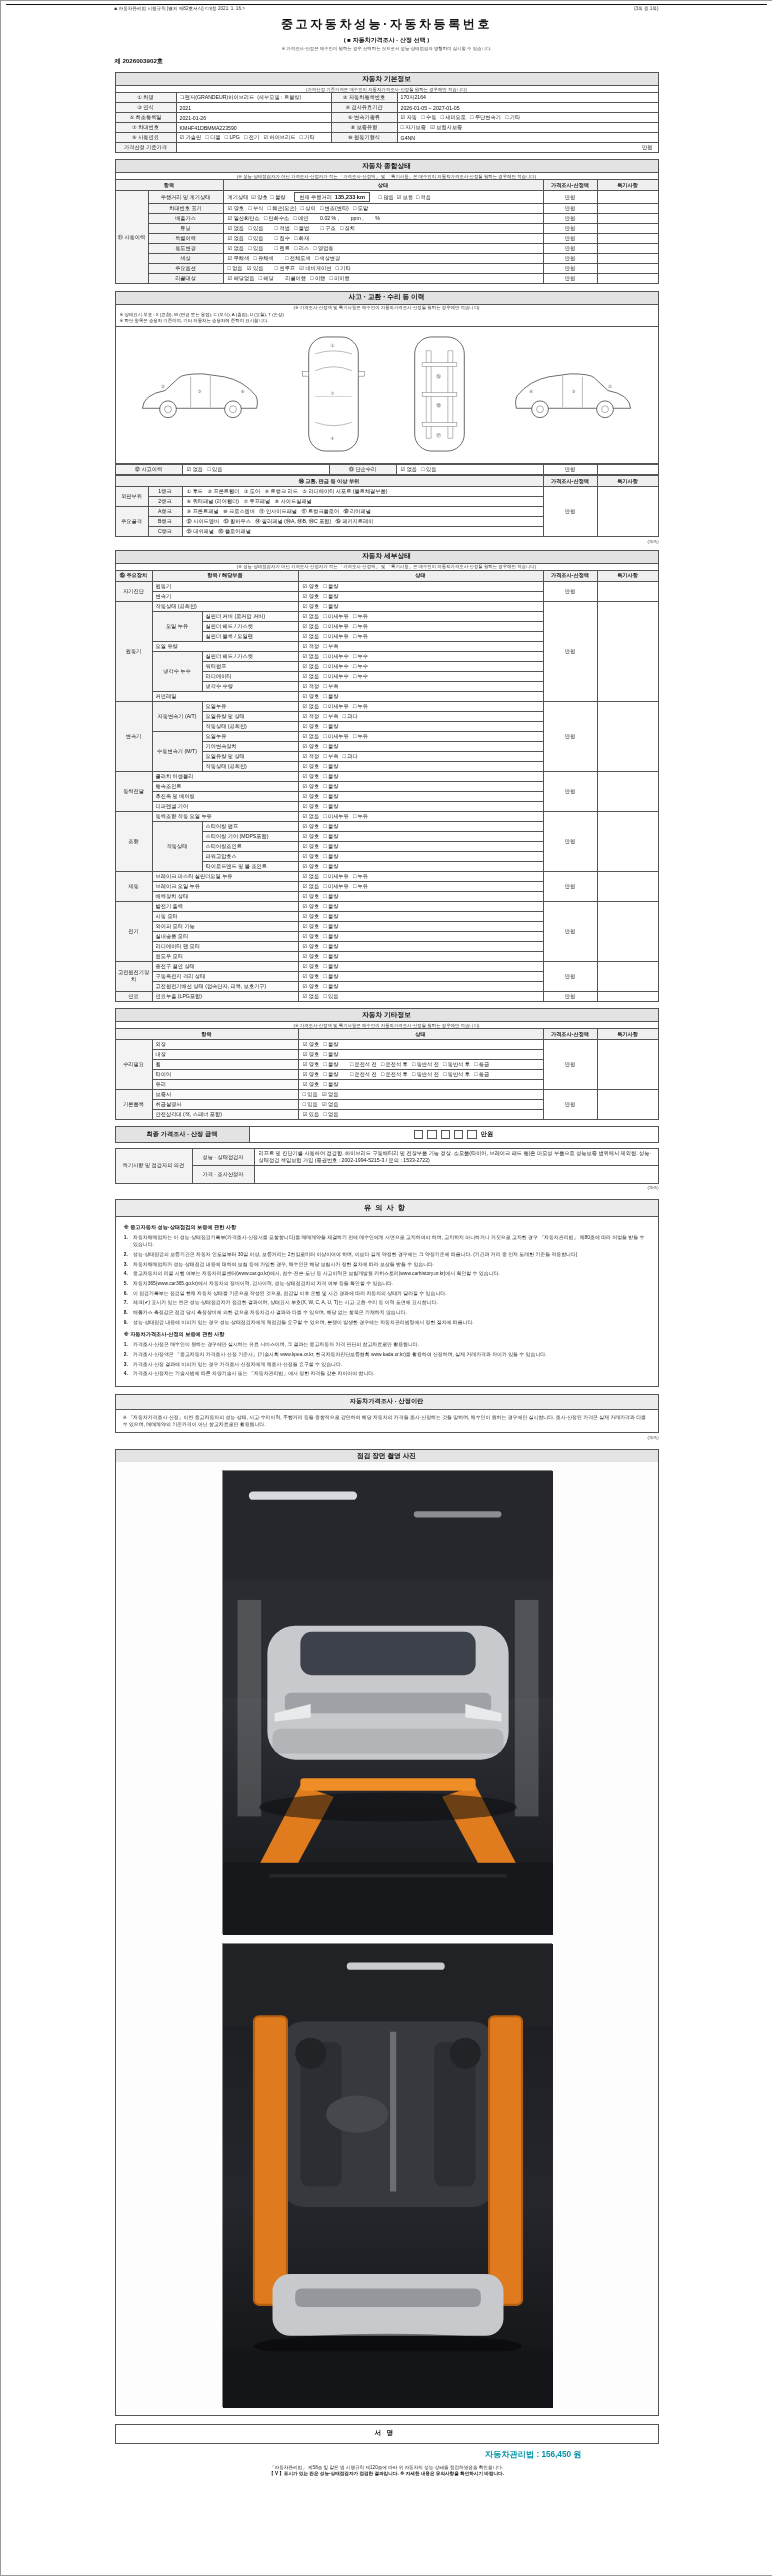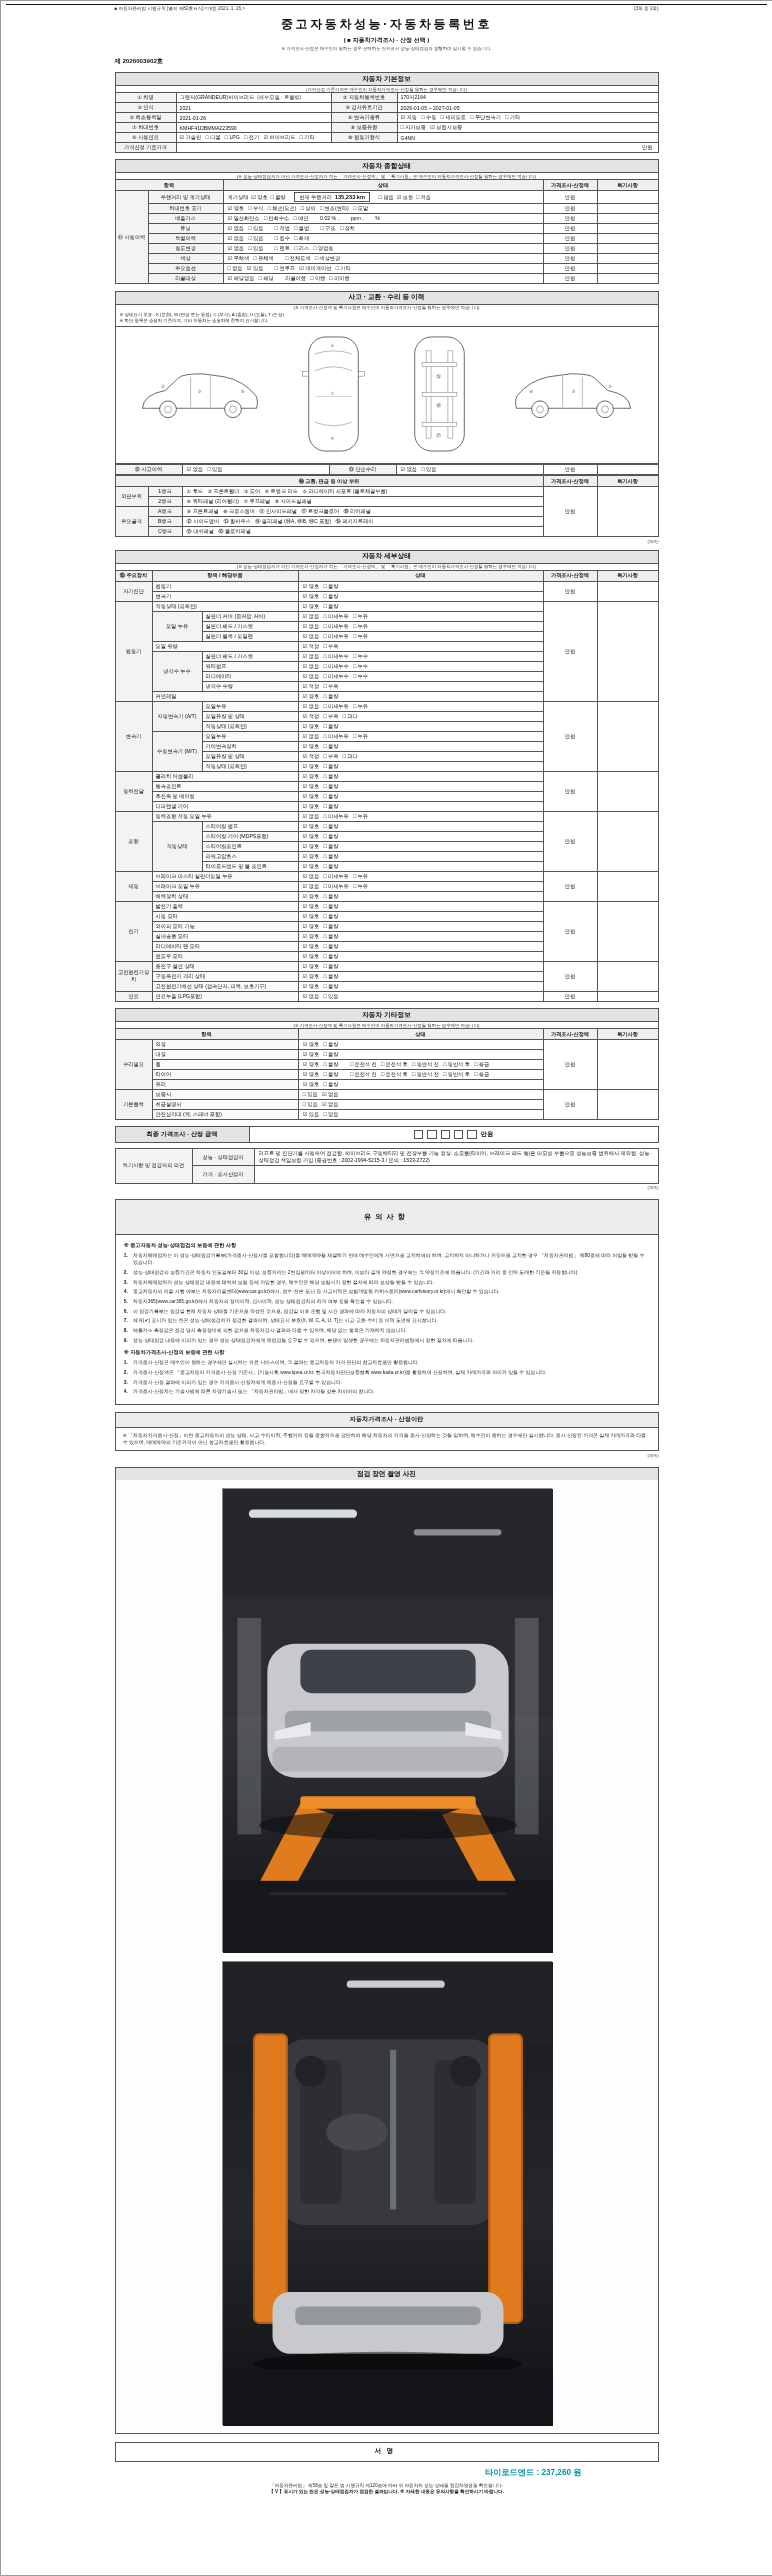--- a/index.html
+++ b/index.html
@@ -32,21 +32,21 @@
   .inbox{display:inline-block;border:0.5px solid #555;padding:0.5px 4.1px;background:#fff}
   .inbox b{font-size:5.7px}
   .pgmark{font-size:4.1px;text-align:right;color:#444;margin-top:1.5px}
   .diagram-box{border:0.5px solid #555;border-top:none;padding:5.2px 3.1px;display:flex;justify-content:space-around;align-items:center;background:#fff}
   .legend-box{border:0.5px solid #555;border-top:none;font-size:4.4px;padding:1px 4.1px;background:#fff;color:#222;line-height:1.5}
   .finalrow{display:flex;border:0.5px solid #555;margin-top:6.2px}
   .finalrow .flab{width:134px;background:#e3e3e3;border-right:0.5px solid #555;font-weight:bold;font-size:6.2px;display:flex;align-items:center;justify-content:center;padding:2.6px}
   .finalrow .fval{flex:1;display:flex;align-items:center;justify-content:center;gap:4.1px;font-size:6.2px;padding:2.6px}
   .pbox{display:inline-block;width:9.3px;height:9.3px;border:0.5px solid #555;background:#fff}
   .notice{border:0.8px solid #555;margin-top:8.2px;background:#fff}
-  .notice-title{text-align:center;font-weight:bold;font-size:7.2px;border-bottom:0.5px solid #555;background:#ececec;padding:12px;letter-spacing:4.1px}
+  .notice-title{text-align:center;font-weight:bold;font-size:7.2px;border-bottom:0.5px solid #555;background:#ececec;padding:3px;letter-spacing:4.1px}
   .notice-body{padding:5.2px 8.2px 6.2px 8.2px}
   .nintro{font-size:5.2px;font-weight:bold;margin:2.1px 0 3.1px}
   .nitem{display:flex;font-size:4.9px;line-height:1.45;margin-bottom:2.6px;color:#222}
   .nnum{width:9.3px;flex:none;font-weight:bold}
   .ntxt{flex:1}
   .define{border:0.8px solid #555;margin-top:7.2px}
   .define-title{text-align:center;font-weight:bold;font-size:6.2px;border-bottom:0.5px solid #555;background:#ececec;padding:2.1px}
   .define-text{font-size:4.9px;line-height:1.5;padding:4.1px 7.2px;color:#222}
   .photos{margin-top:9.3px}
   .photo-wrap{border:0.5px solid #555;border-top:none;padding:8.2px 0;display:flex;flex-direction:column;align-items:center;gap:8.2px;background:#fdfdfd}
@@ -790,20 +790,20 @@
           <rect x="140" y="668" width="360" height="36" rx="12" fill="#94979c"></rect>
           <ellipse cx="320" cy="780" rx="260" ry="24" fill="#000" opacity="0.45"></ellipse>
           <rect y="790" width="640" height="110" fill="#141518"></rect>
         </svg>
       </div>
     </div>
   </div>
 
   <div class="signbox">서명</div>
   <div class="fee">
-    <span>타이로드엔드 :</span>
-    <span>237,260 원</span>
+    <span>자동차관리법 :</span>
+    <span>156,450 원</span>
   </div>
   <div class="foot1">「자동차관리법」 제58조 및 같은 법 시행규칙 제120조에 따라 위 자동차의 성능·상태를 점검하였음을 확인합니다.</div>
   <div class="foot2">【 V 】표시가 있는 란은 성능·상태점검자가 점검한 결과입니다. ※ 자세한 내용은 유의사항을 확인하시기 바랍니다.</div>
 
 </div>
 
 
 </body></html>

